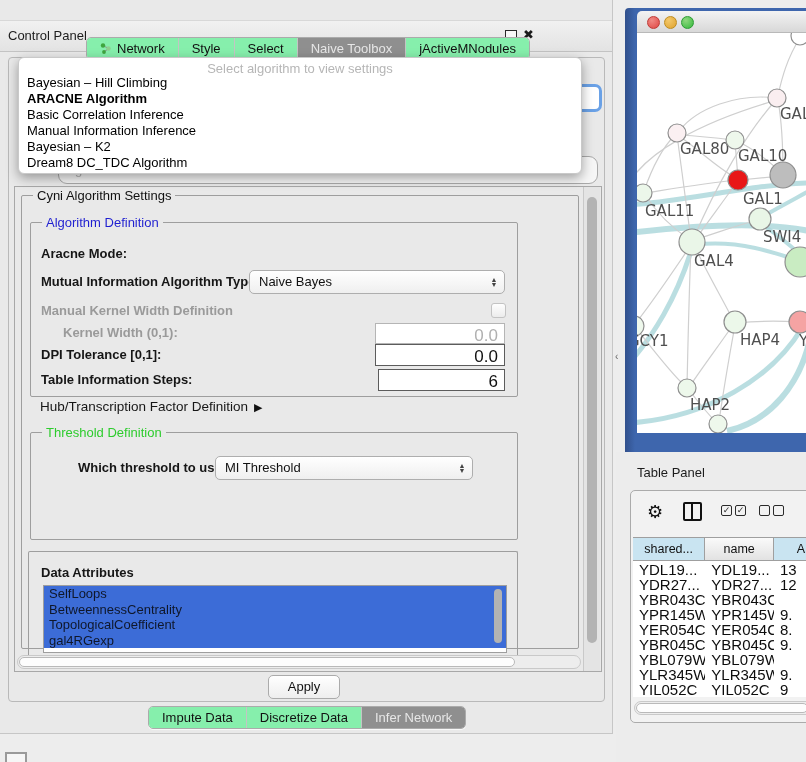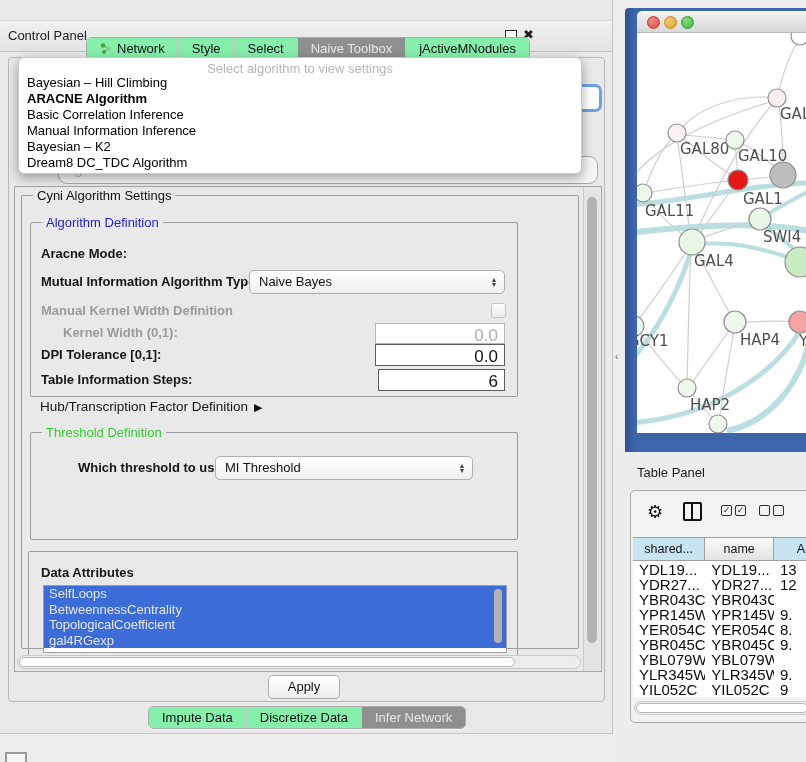--- a/index.html
+++ b/index.html
@@ -54,21 +54,21 @@
   .stepper{position:absolute;right:4px;top:2px;width:12px;height:17px;display:flex;flex-direction:column;
     align-items:center;justify-content:center;color:#444;}
   .stepper i{font-style:normal;font-size:7px;line-height:5px;}
   .field{position:absolute;background:#fff;border:1px solid #b5b5b5;}
   .field span{position:absolute;right:6px;top:2px;font-size:17px;color:#111;}
   .field.strong{border:1.5px solid #5c5c5c;}
   .field.dis span{color:#b0b0b0;}
   .checkbox{position:absolute;width:13px;height:13px;border:1px solid #c3c3c3;border-radius:3px;
     background:linear-gradient(#fefefe,#ececec);}
   .listbox{position:absolute;background:#fff;border:1px solid #9e9e9e;overflow:hidden;}
-  .listrow{height:15.5px;line-height:15.5px;background:#3c6cd7;color:#e5e5e5;font-size:13px;padding-left:5px;}
+  .listrow{height:15.5px;line-height:15.5px;background:#3c6cd7;color:#0f172a;font-size:13px;padding-left:5px;}
   .vthumb{position:absolute;background:#b3b3b3;border-radius:5px;}
   .vtrack{position:absolute;background:#e4e4e4;border-left:1px solid #c9c9c9;}
   .hscroll{position:absolute;height:12px;background:#ededed;border:1px solid #c9c9c9;border-radius:7px;}
   .hthumb{position:absolute;left:1px;top:1px;height:8px;background:#fdfdfd;border:1px solid #b9b9b9;border-radius:5px;}
   .applybtn{position:absolute;left:268px;top:675px;width:70px;height:22px;border:1px solid #ababab;
     border-radius:5px;background:linear-gradient(#ffffff,#eeeeee);font-size:13px;color:#111;
     text-align:center;line-height:22px;}
   .arrow-r{display:inline-block;font-size:11px;color:#111;margin-left:6px;}
   .arrow-d{display:inline-block;font-size:10px;color:#111;margin-left:4px;}
   

